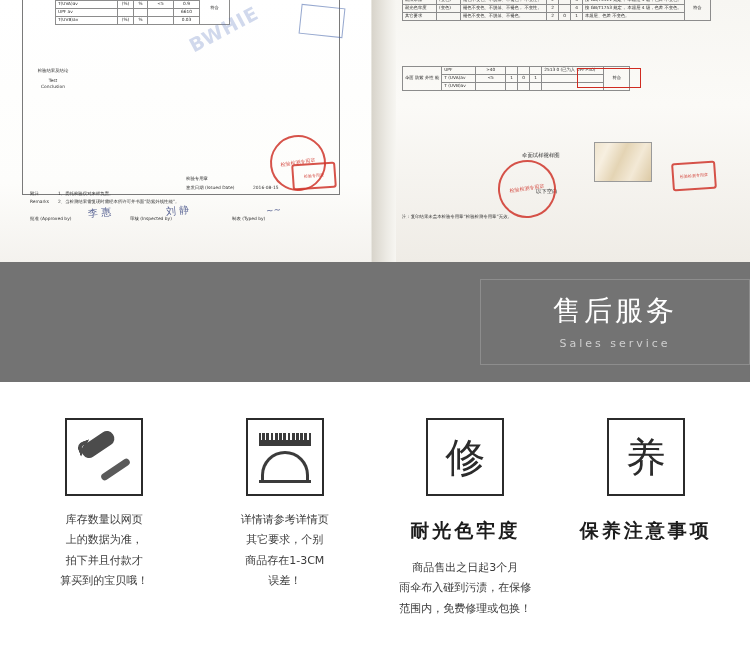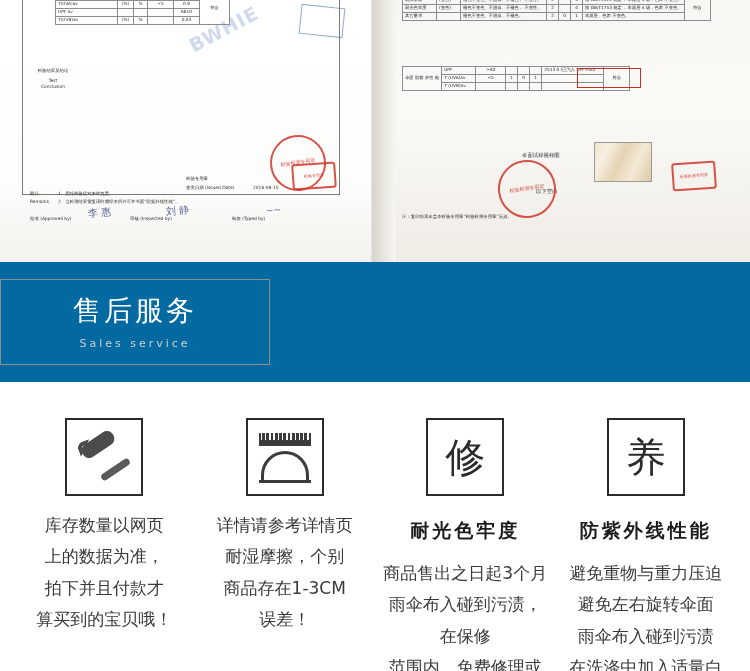--- a/index.html
+++ b/index.html
@@ -122,25 +122,25 @@
     border: 1px solid #3f61a8;
     color: #3f61a8;
     font-size: 4px;
     opacity: .55;
     transform: rotate(6deg);
     padding: 2px;
   }
 
   
   .banner {
-    background: #0369a1;
+    background: #737373;
     height: 120px;
     display: flex;
     align-items: center;
-    justify-content: flex-start;
+    justify-content: flex-end;
   }
   .banner-inner {
     border: 1px solid #8d8d8d;
     padding: 12px 72px 14px;
     text-align: center;
   }
   .banner-title {
     color: #fff;
     font-size: 28px;
     letter-spacing: 3px;
@@ -183,21 +183,21 @@
   }
   .svc-title {
     margin-top: 22px;
     font-size: 19px;
     font-weight: bold;
     letter-spacing: 3px;
     color: #1c1c1c;
   }
   .svc-text {
     margin-top: 14px;
-    font-size: 17px;
+    font-size: 11px;
     line-height: 1.85;
     color: #3a3a3a;
     white-space: pre-line;
   }
   
   .hammer { position: relative; width: 56px; height: 52px; }
   .hammer .head {
     position: absolute;
     width: 36px; height: 15px;
     background: #4c4c4c;
@@ -453,41 +453,36 @@
               <i></i>
               <i></i>
               <i></i>
               <i></i>
             </div>
           <div class="arc"></div>
           <div class="base"></div>
         </div>
       </div>
       <div class="svc-text">详情请参考详情页
-耐湿摩擦，个别
+其它要求，个别
 商品存在1-3CM
 误差！</div>
     </div>
 
     <div class="svc">
       <div class="svc-icon">
         <div class="svc-glyph">修</div>
       </div>
       <div class="svc-title">耐光色牢度</div>
       <div class="svc-text">商品售出之日起3个月
 雨伞布入碰到污渍，在保修
 范围内，免费修理或包换！</div>
     </div>
 
     <div class="svc">
       <div class="svc-icon">
         <div class="svc-glyph">养</div>
       </div>
-      <div class="svc-title">防紫外线性能</div>
-      <div class="svc-text">避免重物与重力压迫
-避免左右旋转伞面
-雨伞布入碰到污渍
-在洗涤中加入适量白醋
-用软刷从伞顶顺着</div>
+      <div class="svc-title">保养注意事项</div>
     </div>
 
   </div>
 </div>
 
 </body></html>

